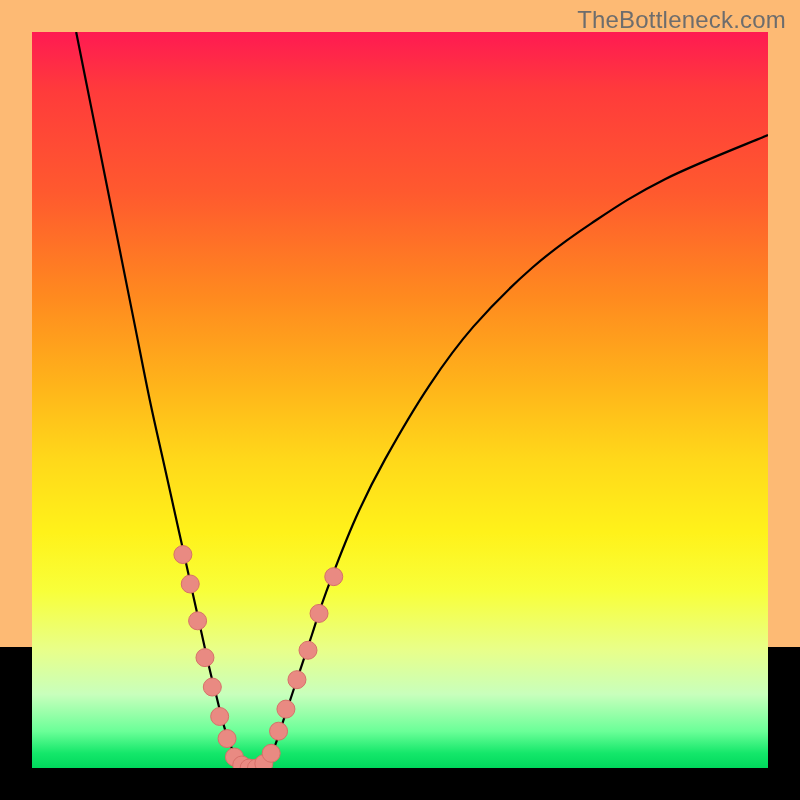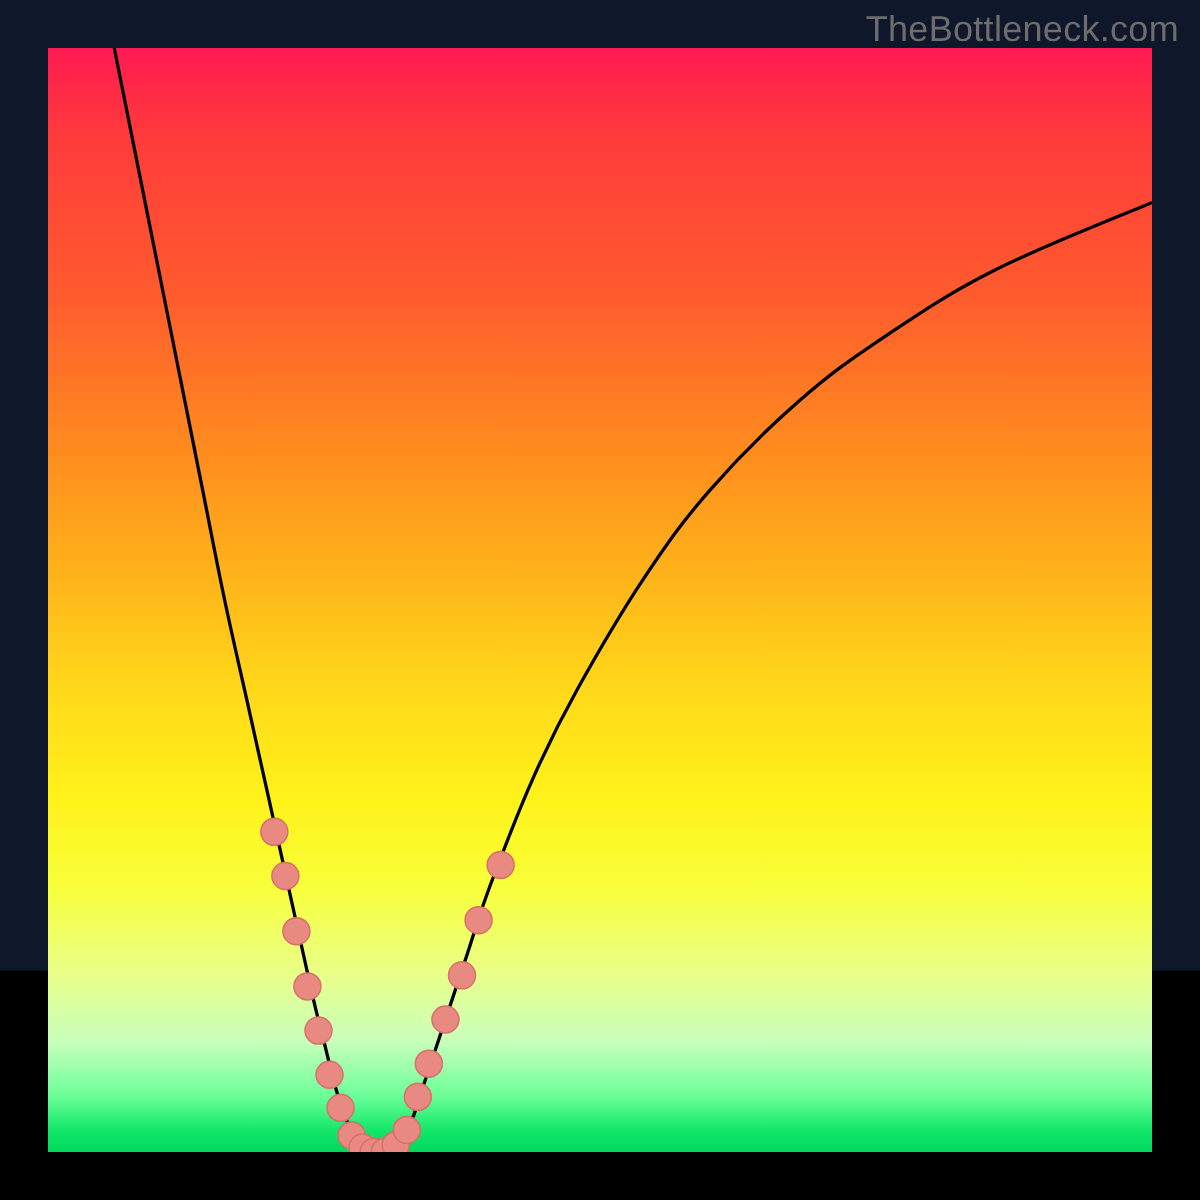--- a/index.html
+++ b/index.html
@@ -8,21 +8,21 @@
     width: 800px;
     height: 800px;
     overflow: hidden;
     background: #000;
     font-family: Arial, Helvetica, sans-serif;
   }
   .frame {
     position: relative;
     width: 800px;
     height: 647px;
-    background: #0f172a;
+    background: #fdba74;
   }
   .plot-area {
     position: absolute;
     left: 32px;
     top: 32px;
     width: 736px;
     height: 736px;
     background: linear-gradient(
       to bottom,
       #ff1a52 0%,

